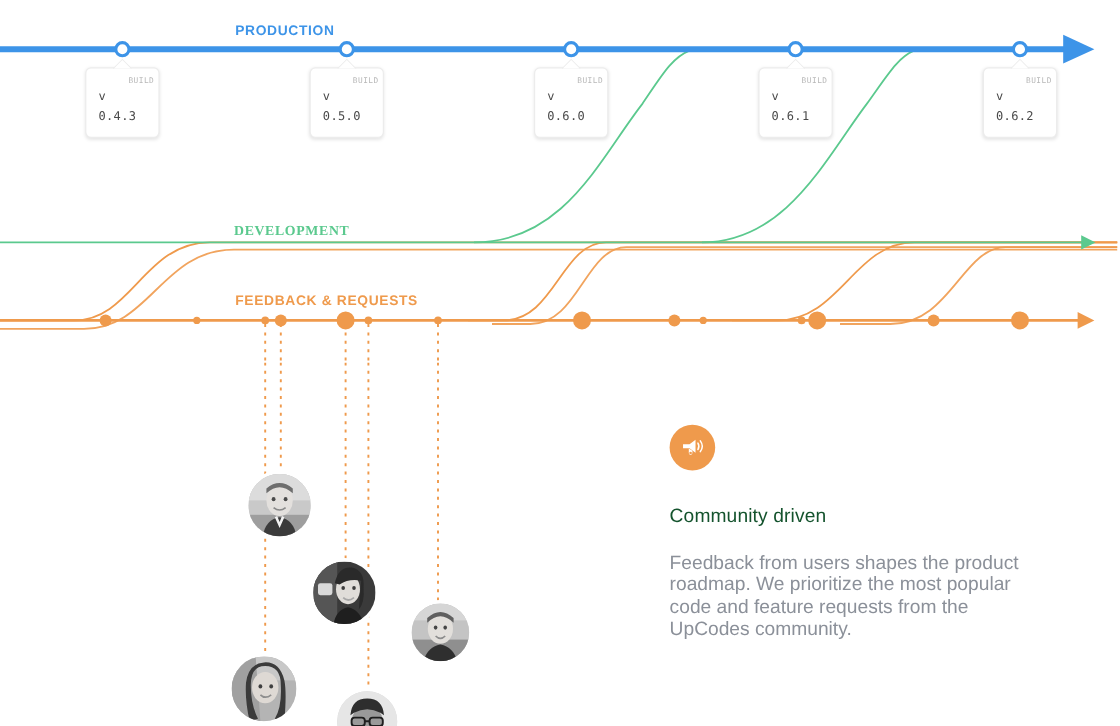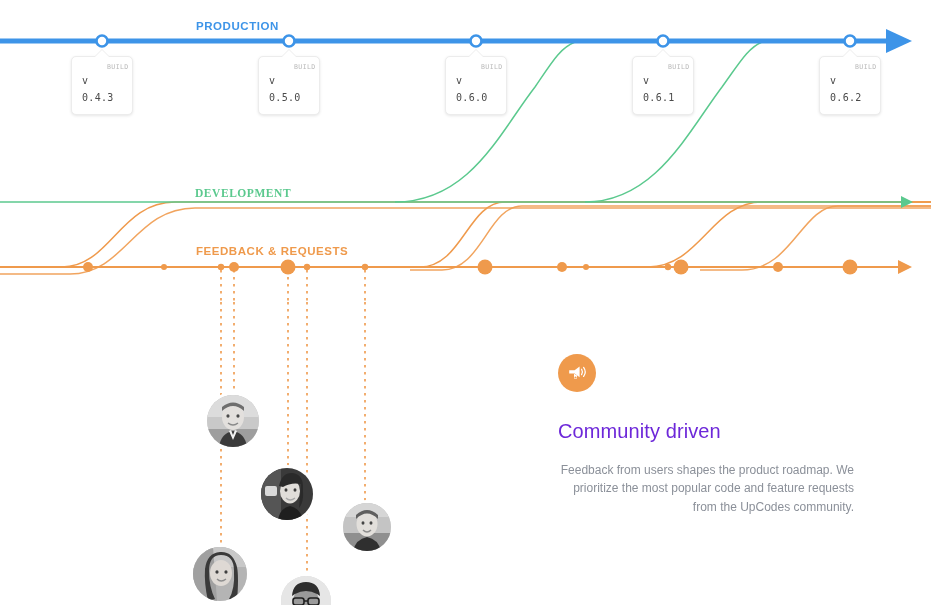--- a/index.html
+++ b/index.html
@@ -134,34 +134,33 @@
     height: 38px;
     border-radius: 50%;
     background: #ef9a4c;
     display: flex;
     align-items: center;
     justify-content: center;
   }
   #community-heading {
     margin: 26px 0 0 0;
     font-family: "Liberation Sans", sans-serif;
-    font-size: 20px;
+    font-size: 16px;
     font-weight: normal;
-    color: #6d28d9;
+    color: #14532d;
     letter-spacing: 0.1px;
     line-height: 26px;
   }
   #community-body {
     margin: 17px 0 0 0;
     font-family: "Liberation Sans", sans-serif;
-    font-size: 12px;
+    font-size: 16px;
     color: #8b9099;
     line-height: 18.4px;
     width: 296px;
-    text-align: right;
   }
 </style>
 </head>
 <body>
 
 <div id="root">
 
   <svg id="timeline-svg" viewBox="0 0 933 290">
     <defs>
       <clipPath id="clipAll">

